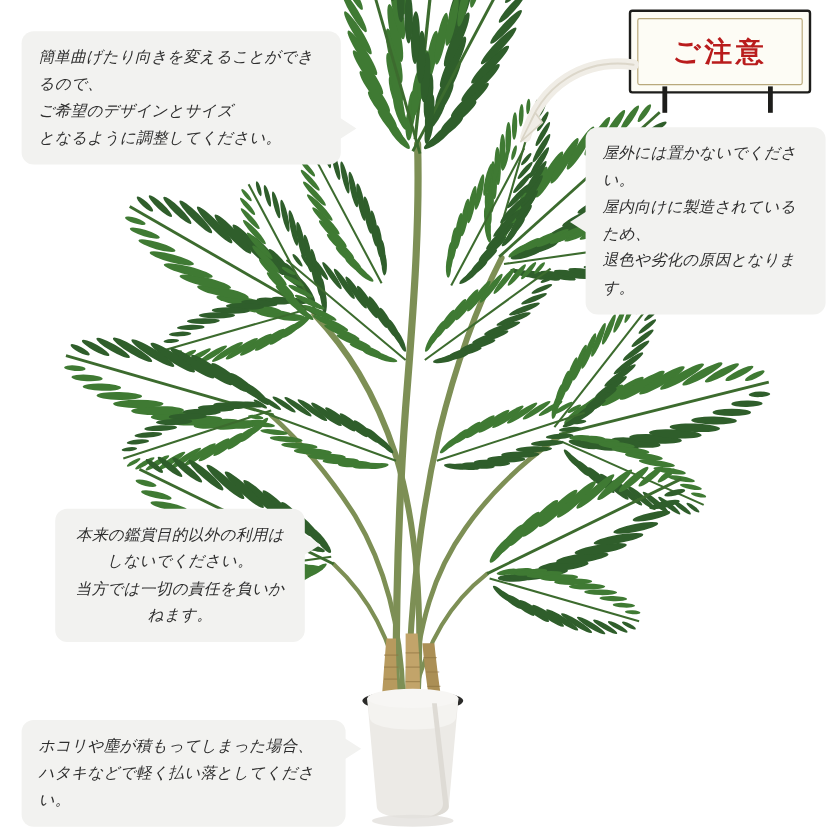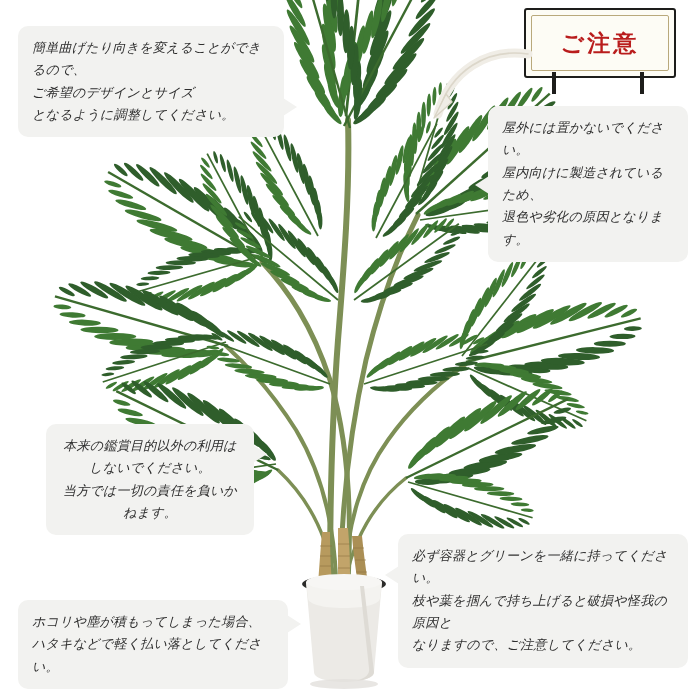--- a/index.html
+++ b/index.html
@@ -278,17 +278,14 @@
 当方では一切の責任を負いかねます。</div>
 
   <div class="bubble tail-left" id="b-indoor">屋外には置かないでください。
 屋内向けに製造されているため、
 退色や劣化の原因となります。</div>
 
   <div class="bubble tail-right-top" id="b-dust">ホコリや塵が積もってしまった場合、
 ハタキなどで軽く払い落としてください。</div>
 
 
-  <div class="bubble tail-left-top" id="b-carry">必ず容器とグリーンを一緒に持ってください。
-枝や葉を掴んで持ち上げると破損や怪我の原因と
-なりますので、ご注意してください。</div>
 
 </div>
 
 </body></html>

